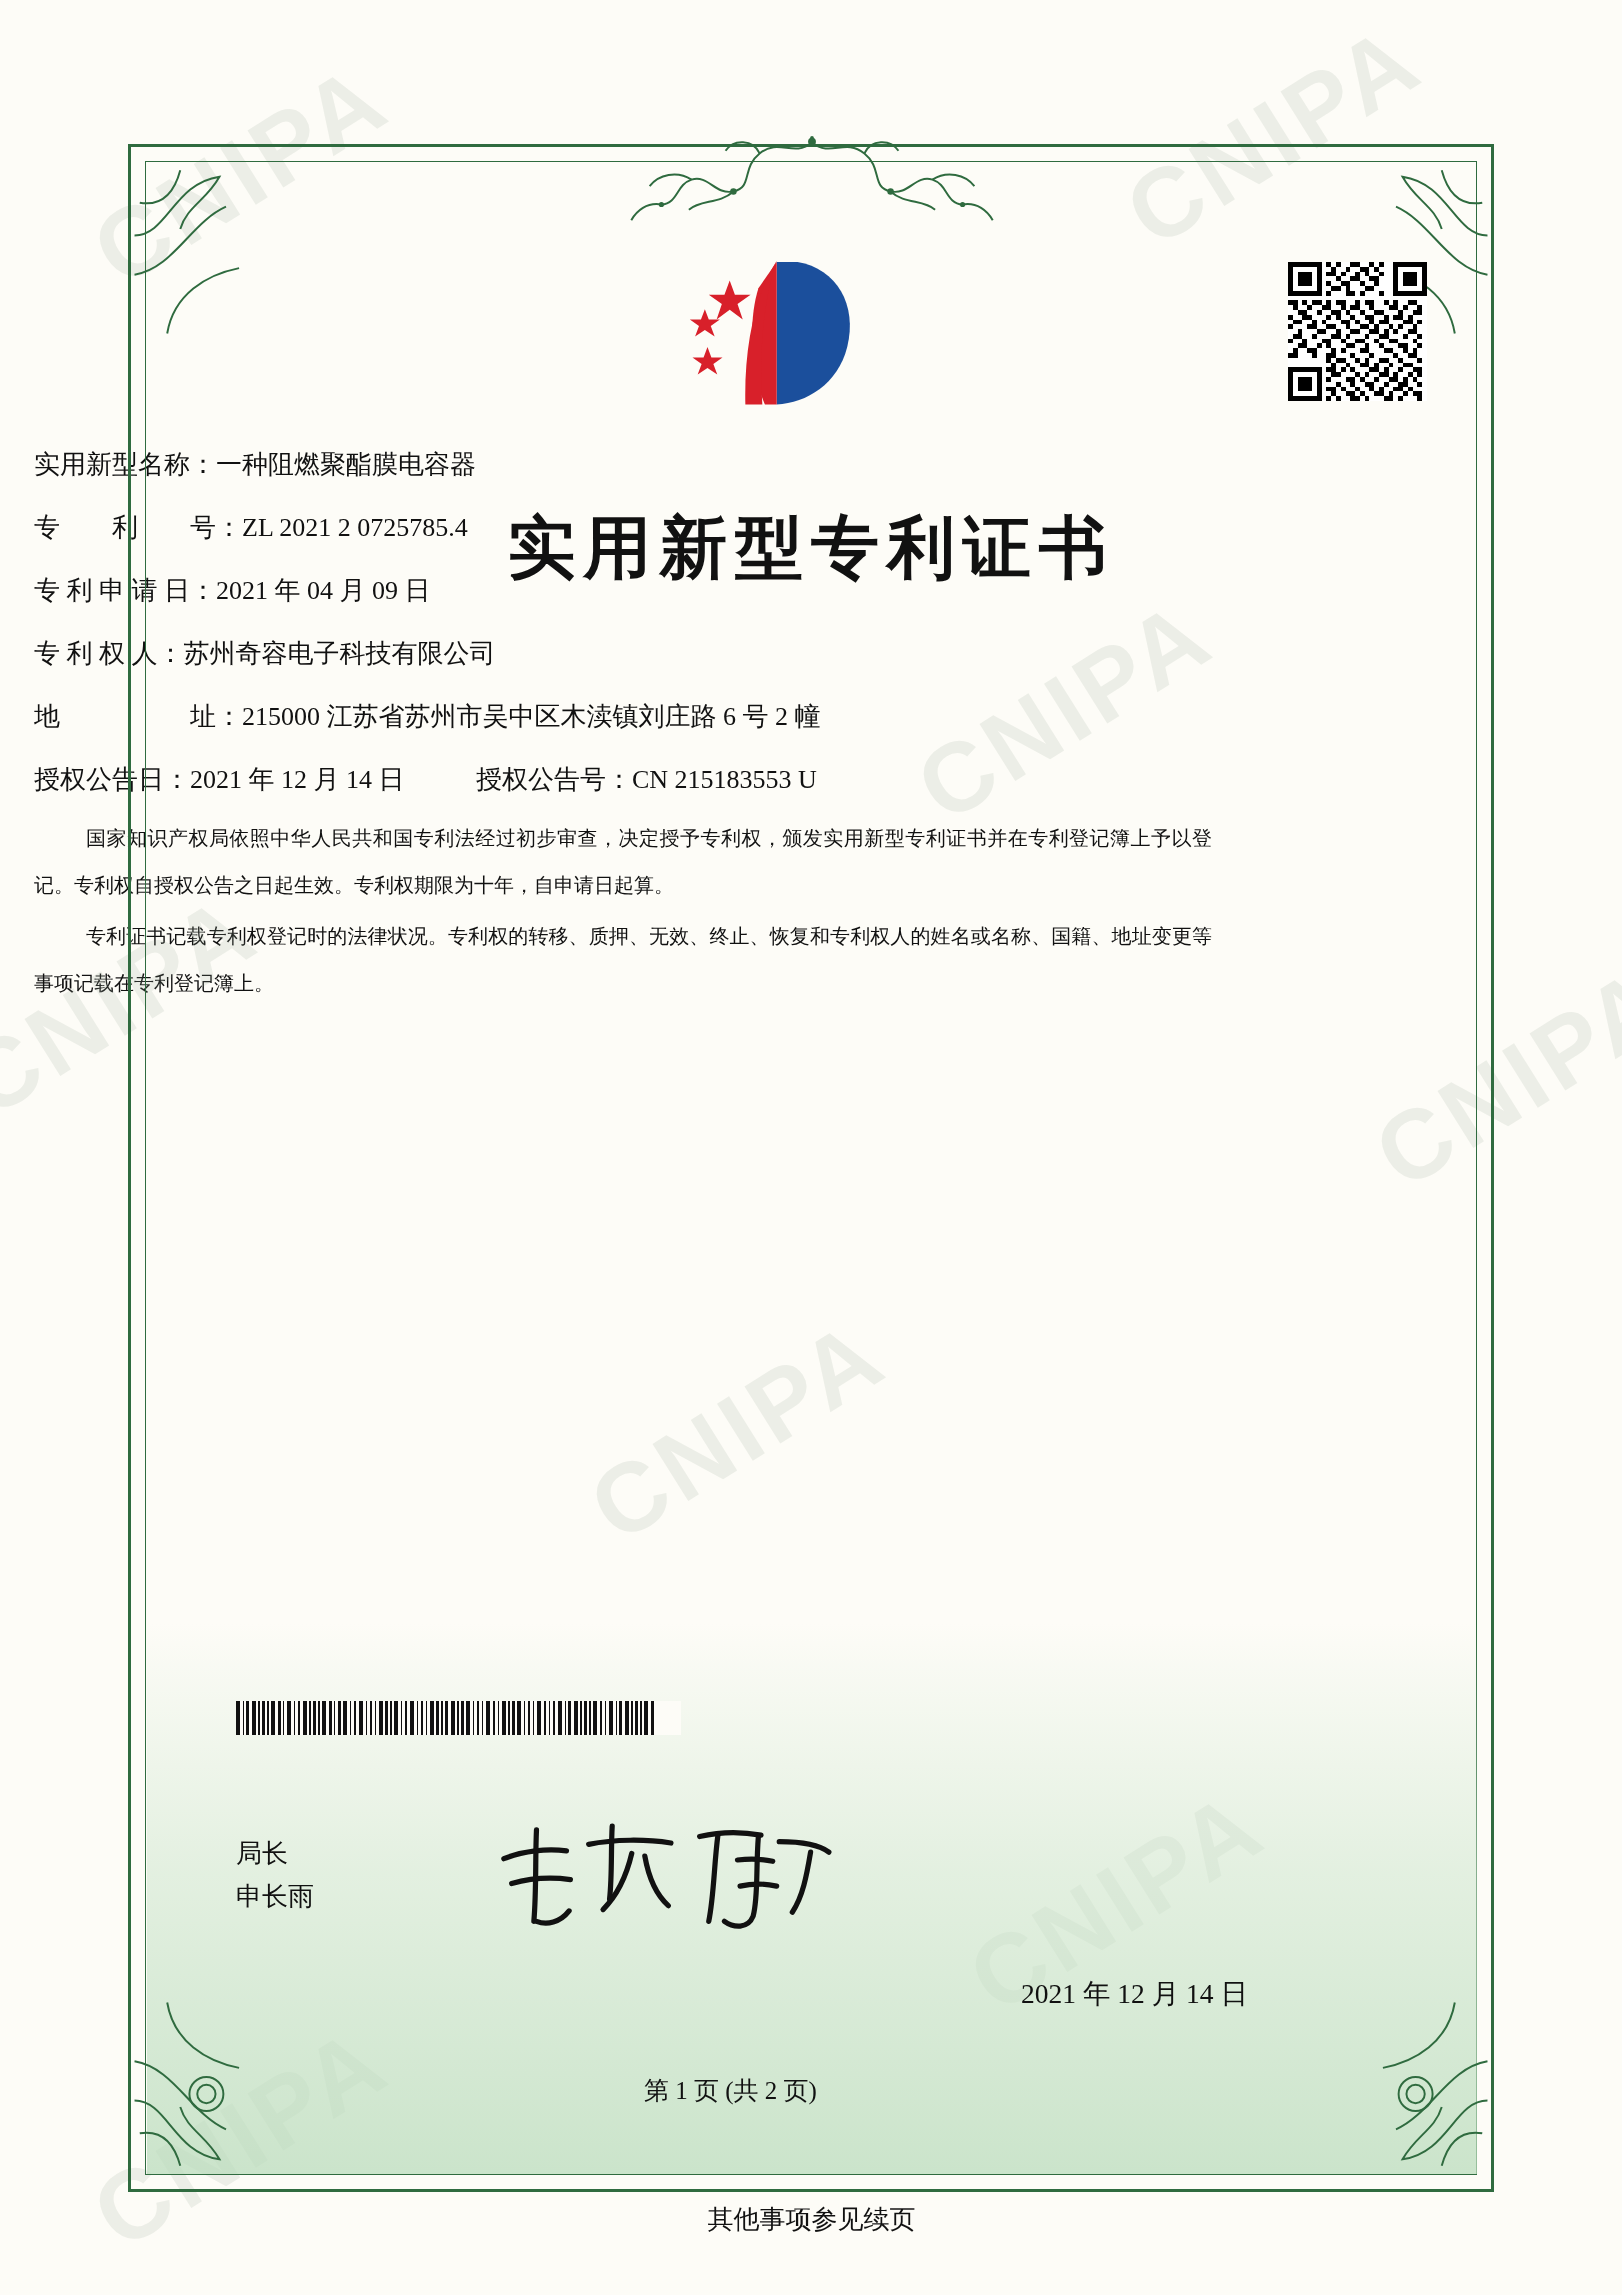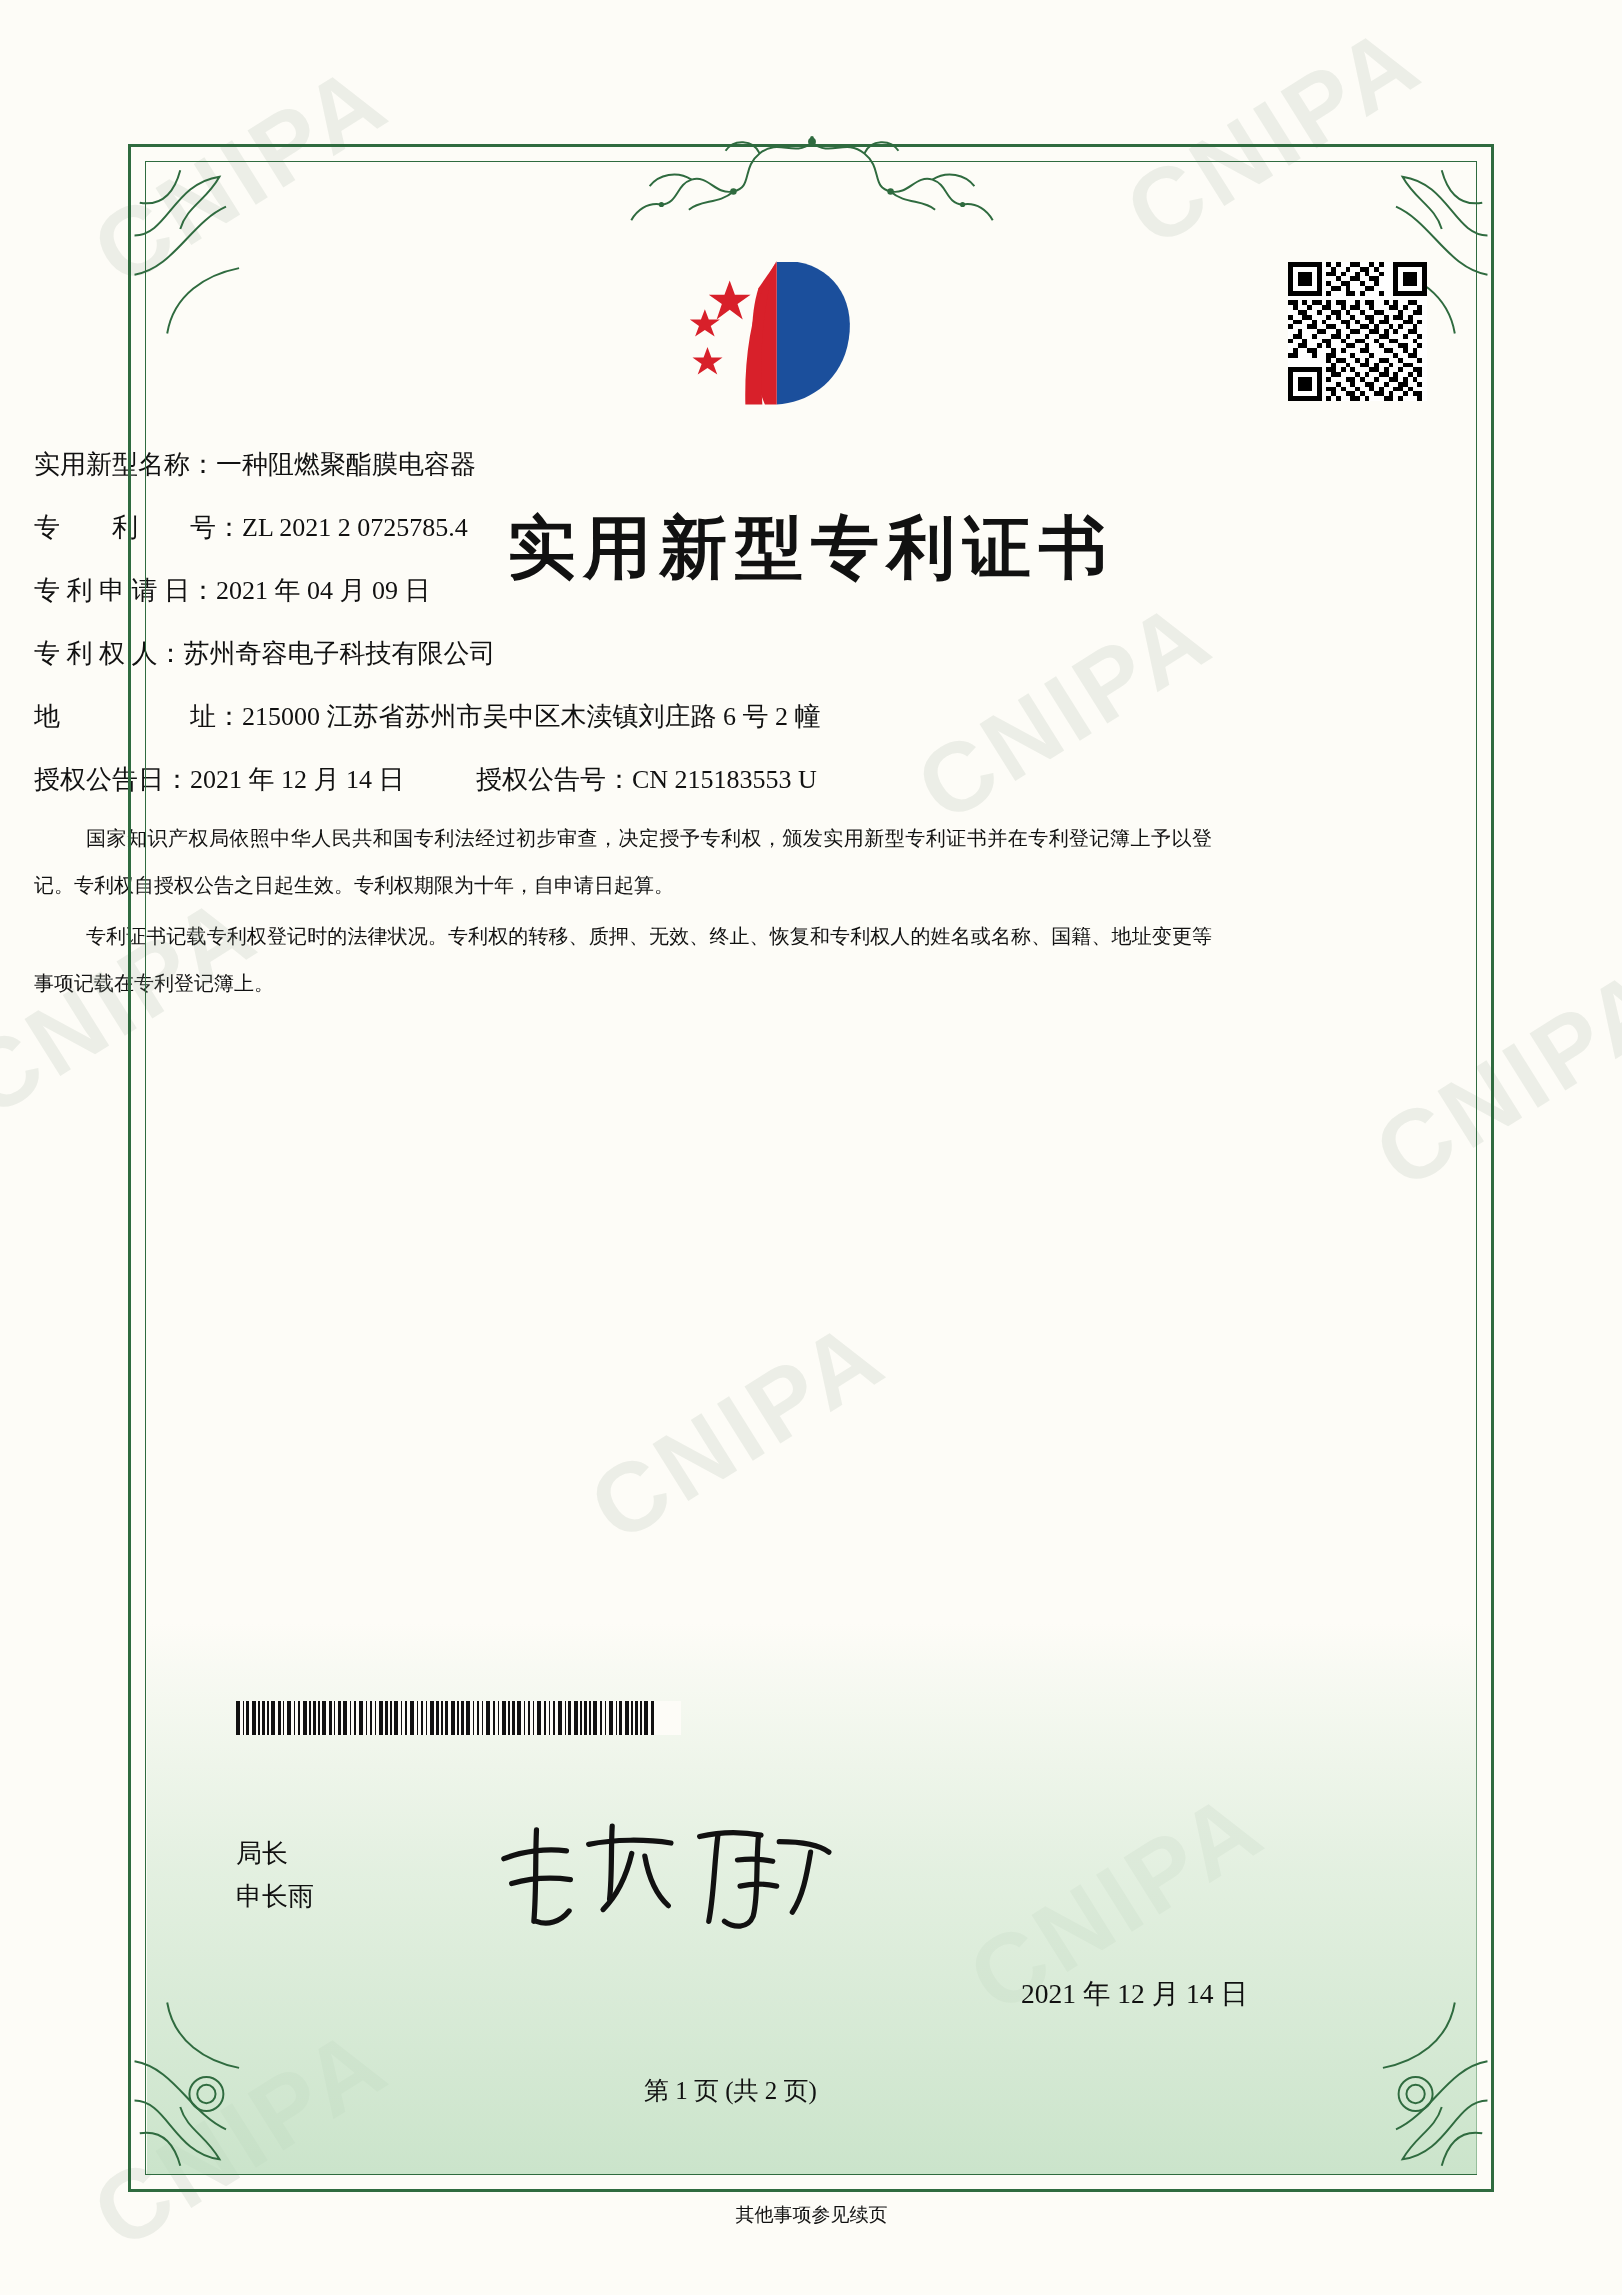--- a/index.html
+++ b/index.html
@@ -216,21 +216,21 @@
     color: #111;
     z-index: 6;
   }
 
   .footer-note {
     position: absolute;
     left: 0;
     top: 2202px;
     width: 1623px;
     text-align: center;
-    font-size: 19px;
+    font-size: 26px;
     color: #111;
     z-index: 6;
   }
 </style>
 </head>
 <body>
 
 <div id="page">
 
   <div class="watermark-layer">

